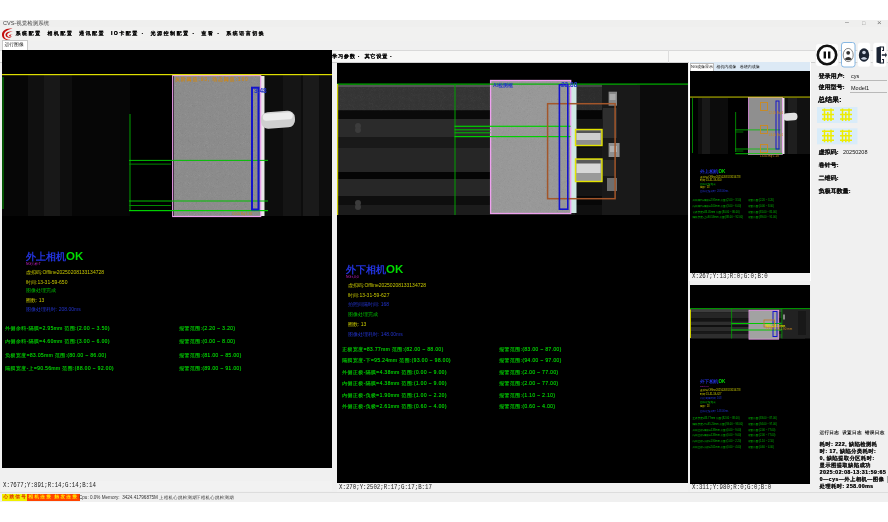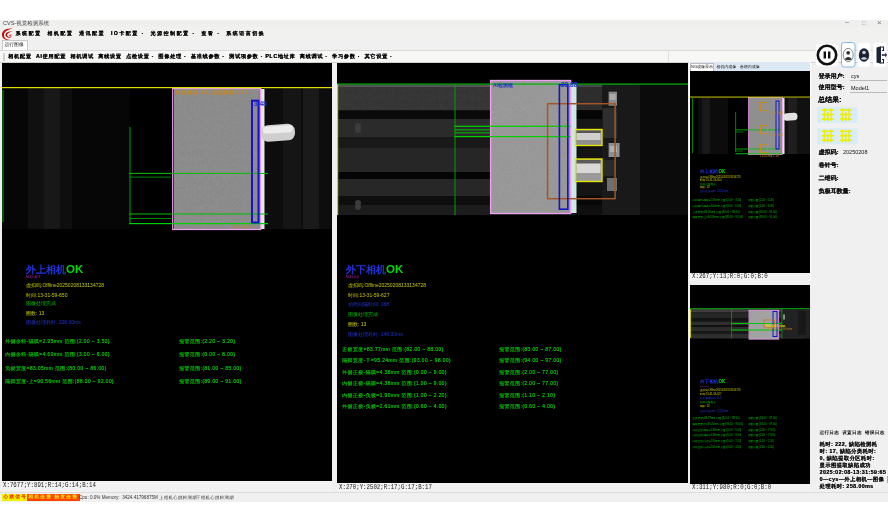--- a/index.html
+++ b/index.html
@@ -39,21 +39,21 @@
 <div class="abs" style="left:15.5px;top:30px;width:400px;font-size:5px;line-height:6px;color:#000;white-space:pre;letter-spacing:1.5px;font-weight:bold;text-shadow:0.3px 0.3px 0 #000">系统配置  相机配置  通讯配置  IO卡配置 ·  光源控制配置 ·  查看 ·  系统语言切换</div>
 
 <div class="abs" style="left:2px;top:40px;width:26px;height:10px;background:#fff;border:0.5px solid #c8c8c8;border-bottom:none"></div>
 <div class="abs" style="left:4.5px;top:42px;font-size:4.8px;line-height:6px;color:#111">运行图像</div>
 
 <div class="abs" style="left:0;top:50px;width:888px;height:13px;background:#f7f7f6;border-top:0.5px solid #d9d9d9;border-bottom:1px solid #cfcfcf"></div>
 <div class="abs" style="left:3px;top:52.5px;width:1.5px;height:8px;background:#d0d0d0"></div>
 <div class="abs" style="left:8px;top:53px;width:660px;font-size:5.2px;line-height:7px;color:#000;white-space:pre;letter-spacing:0.7px;font-weight:bold;text-shadow:0.3px 0.3px 0 #000">相机配置  AI使用配置  相机调试  离线设置  点检设置 ·  图像处理 ·  基准线参数 ·  测试项参数 · PLC地址库  离线调试 ·  学习参数 ·  其它设置 ·</div>
 <div class="abs" style="left:668px;top:50px;width:1px;height:13px;background:#ddd"></div>
 
-<div class="abs blk" style="left:2px;top:63px;width:330px;height:372px" id="leftpanel">
+<div class="abs blk" style="left:2px;top:50px;width:330px;height:372px" id="leftpanel">
 <svg width="330" height="418" viewBox="0 0 330 418">
 <defs>
           <filter id="nz" x="0" y="0" width="100%" height="100%">
             <feTurbulence type="turbulence" baseFrequency="0.9" numOctaves="2" seed="7" stitchTiles="stitch"></feTurbulence>
             <feColorMatrix type="saturate" values="0"></feColorMatrix>
           </filter>
         </defs>
 <rect width="330" height="418" fill="#000"></rect>
 
 <rect x="0" y="25" width="128" height="141" fill="#060606"></rect>

